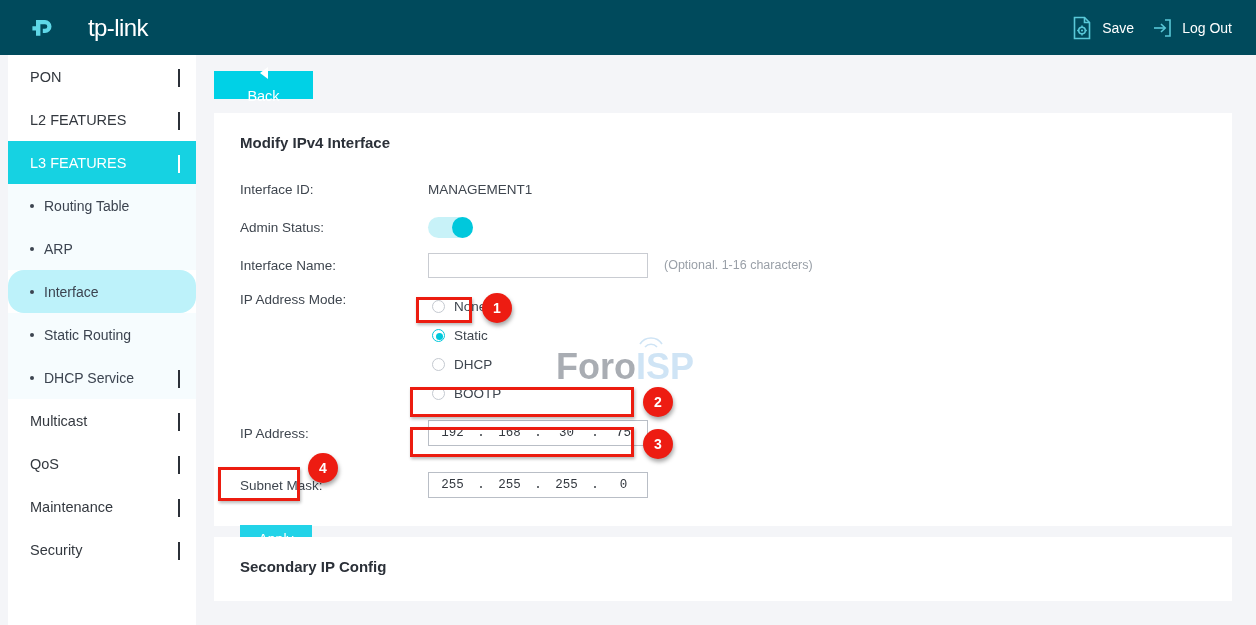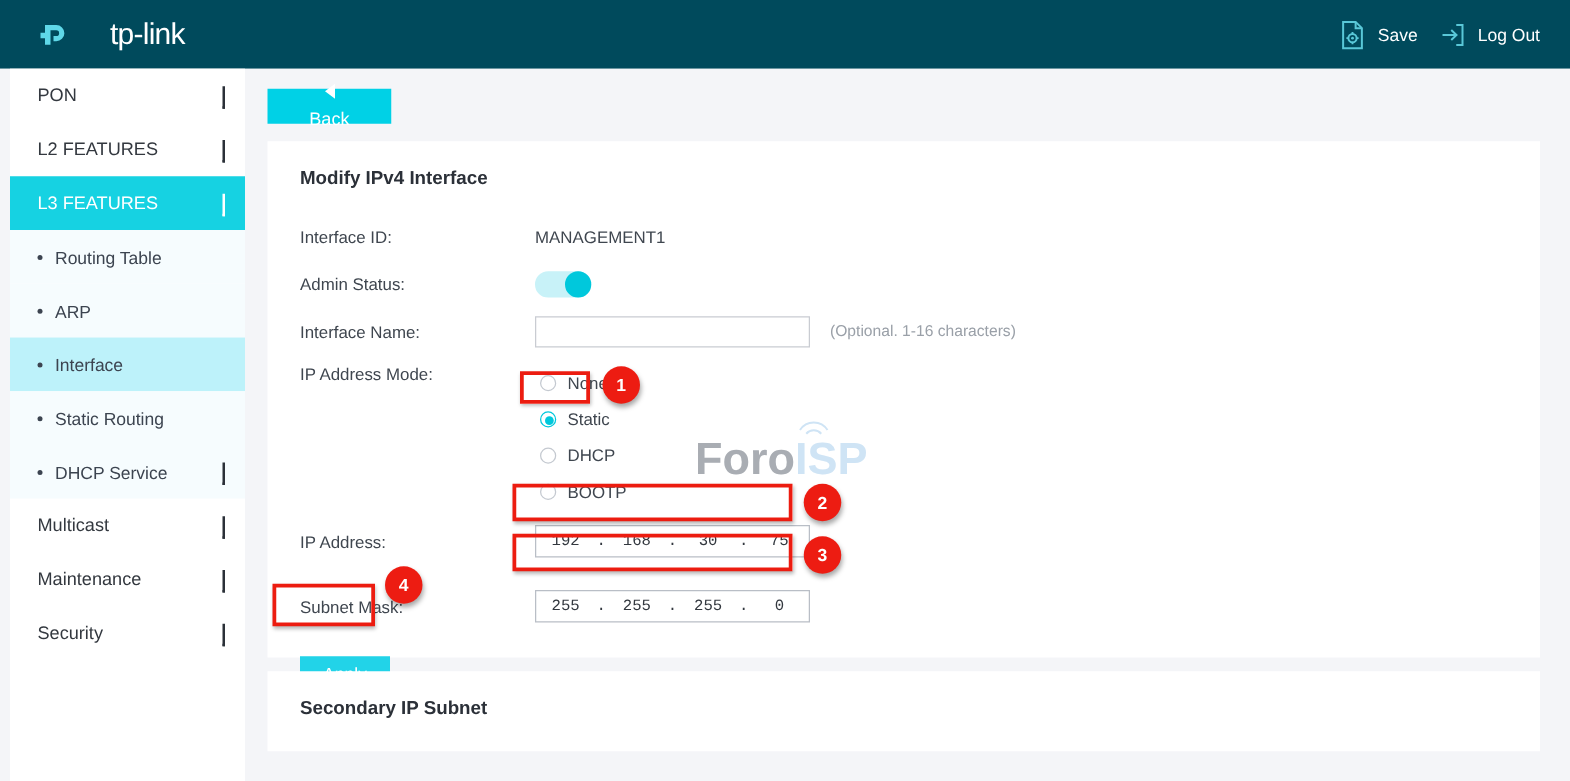--- a/index.html
+++ b/index.html
@@ -61,21 +61,21 @@
   }
   .nav-top.active { background: #16d2e2; color: #ffffff; }
   .nav-top .chev { flex: 0 0 auto; }
   .nav-sub {
     height: 43px; display: flex; align-items: center;
     padding: 0 16px 0 22px;
     font-size: 14px; color: #3c4450;
     cursor: pointer; background: #f6fcfe;
     justify-content: space-between;
   }
-  .nav-sub.selected { background: #bdf2fa; }
+  .nav-sub.selected { background: #bdf2fa; border-radius: 16px; }
   .nav-sub-label { display: flex; align-items: center; gap: 10px; }
   .bullet {
     width: 4px; height: 4px; border-radius: 50%;
     background: #3c4450; flex: 0 0 auto;
   }
   .chev-r {
     width: 7px; height: 7px;
     border-right: 2px solid #2b3038;
     border-bottom: 2px solid #2b3038;
     transform: rotate(-45deg);
@@ -325,20 +325,24 @@
         <span>DHCP Service</span>
       </span>
       <span class="chev"><span class="chev-r"></span></span>
     </div>
 
     <div class="nav-top">
       <span>Multicast</span>
       <span class="chev"><span class="chev-r"></span></span>
     </div>
 
+    <div class="nav-top">
+      <span>QoS</span>
+      <span class="chev"><span class="chev-r"></span></span>
+    </div>
 
     <div class="nav-top">
       <span>Maintenance</span>
       <span class="chev"><span class="chev-r"></span></span>
     </div>
 
     <div class="nav-top">
       <span>Security</span>
       <span class="chev"><span class="chev-r"></span></span>
     </div>
@@ -443,21 +447,21 @@
 
       <div class="ann-box" style="left:196px; top:314px; width:224px; height:30px;"></div>
       <div class="ann-badge" style="left:429px; top:316px;">3</div>
 
       <div class="ann-box" style="left:4px; top:354px; width:82px; height:34px;"></div>
       <div class="ann-badge" style="left:94px; top:340px;">4</div>
 
     </section>
 
     <section class="card" id="card-secondary">
-      <div class="card-title">Secondary IP Subnet</div>
+      <div class="card-title">Secondary IP Config</div>
     </section>
 
   </main>
 
   <div id="watermark">
     <span id="wm-foro">Foro</span>
     <span id="wm-isp">
       <svg id="wm-wifi" viewBox="0 0 30 20">
         <path d="M4 14 a13 13 0 0 1 22 0" fill="none" stroke="#cfe4f5" stroke-width="1.6"></path>
         <path d="M9 17 a8 8 0 0 1 12 0" fill="none" stroke="#cfe4f5" stroke-width="1.6"></path>

